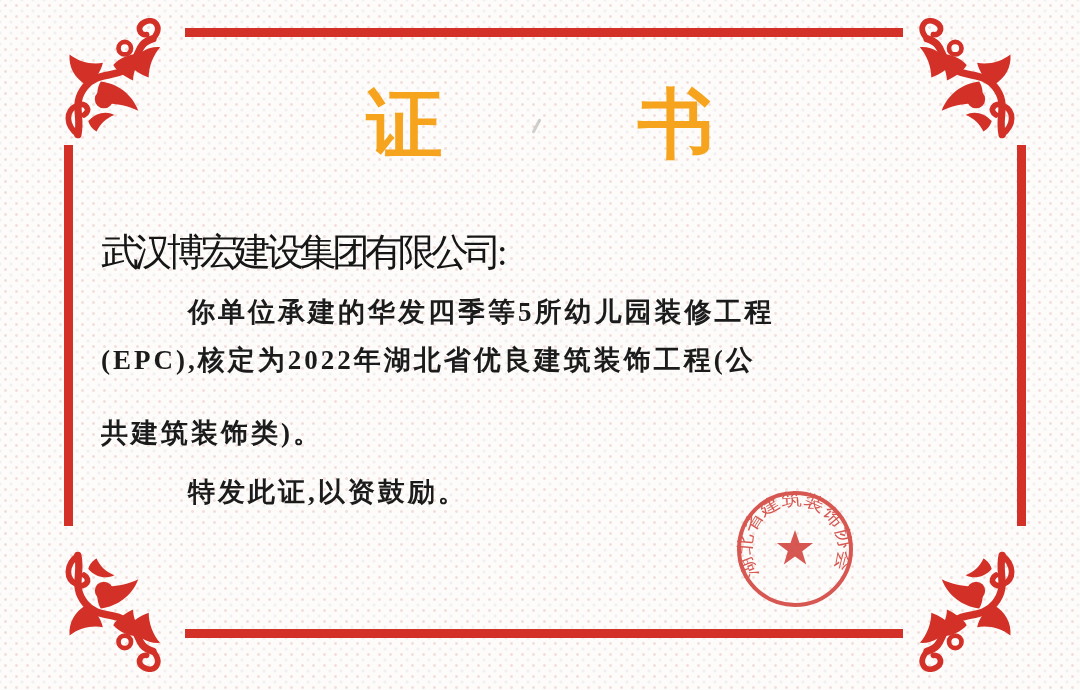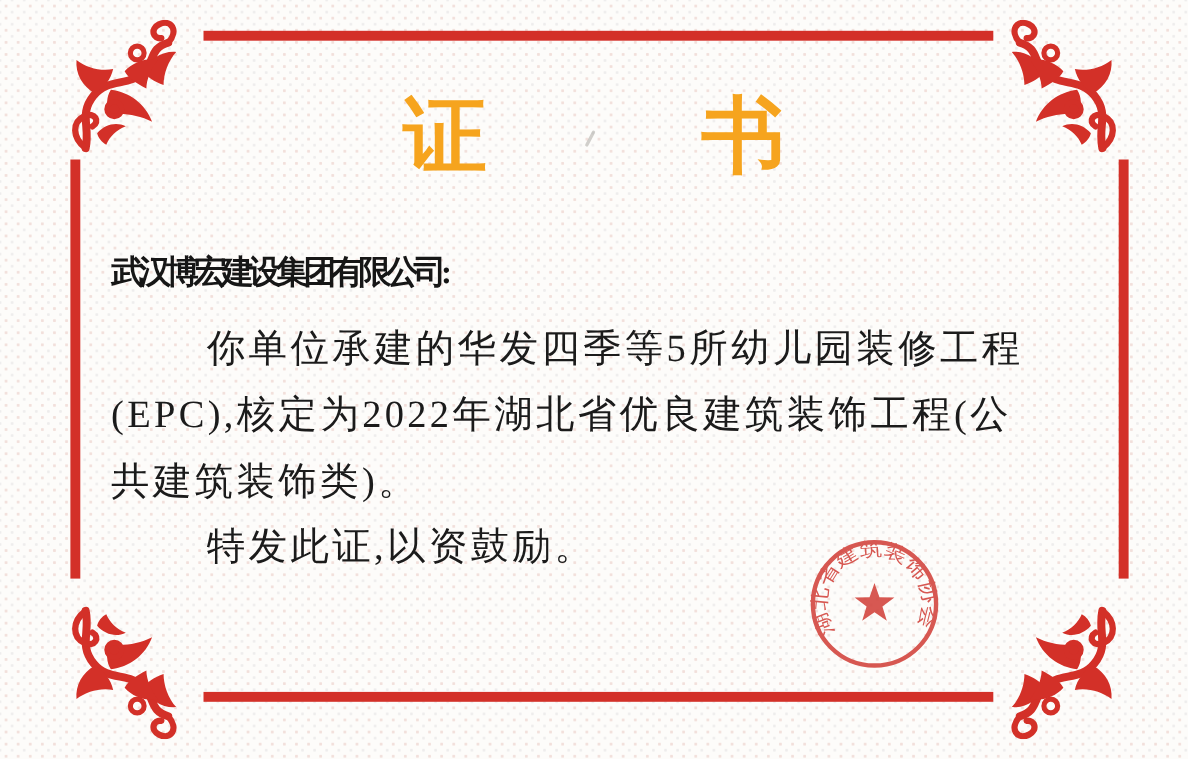--- a/index.html
+++ b/index.html
@@ -24,29 +24,29 @@
   .c-bl{left:56px;top:547px;transform:scaleY(-1);}
   .c-br{left:899px;top:547px;transform:scale(-1,-1);}
   .title{
     position:absolute;left:0;top:86px;width:1080px;
     display:flex;justify-content:center;gap:195px;
     font-size:76px;font-weight:700;line-height:1;
     color:#f6a41e;letter-spacing:0;
   }
   .recipient{
     position:absolute;left:101px;top:227px;
-    font-size:30px;font-weight:700;letter-spacing:-5px;
+    font-size:38px;font-weight:400;letter-spacing:-5px;
     color:#161616;white-space:nowrap;
   }
   .bodyline{
-    position:absolute;font-size:35px;color:#1b1b1b;
-    letter-spacing:3px;white-space:nowrap;line-height:1.2;
+    position:absolute;font-size:27px;color:#1b1b1b;
+    letter-spacing:3px;white-space:nowrap;line-height:1.2;font-weight:bold;
   }
   .line-0{left:188px;top:296px;}
-  .line-1{left:101px;top:356px;}
+  .line-1{left:101px;top:344px;}
   .line-2{left:101px;top:417px;}
   .line-3{left:188px;top:476px;}
   .seal{position:absolute;left:700px;top:454px;width:190px;height:190px;opacity:.88;}
   .date{
     position:absolute;left:700px;top:544px;
     font-size:28px;letter-spacing:-3px;color:#1d1d1d;
     white-space:nowrap;z-index:5;mix-blend-mode:multiply;
   }
   .artifact{
     position:absolute;left:535px;top:118px;width:3px;height:16px;

